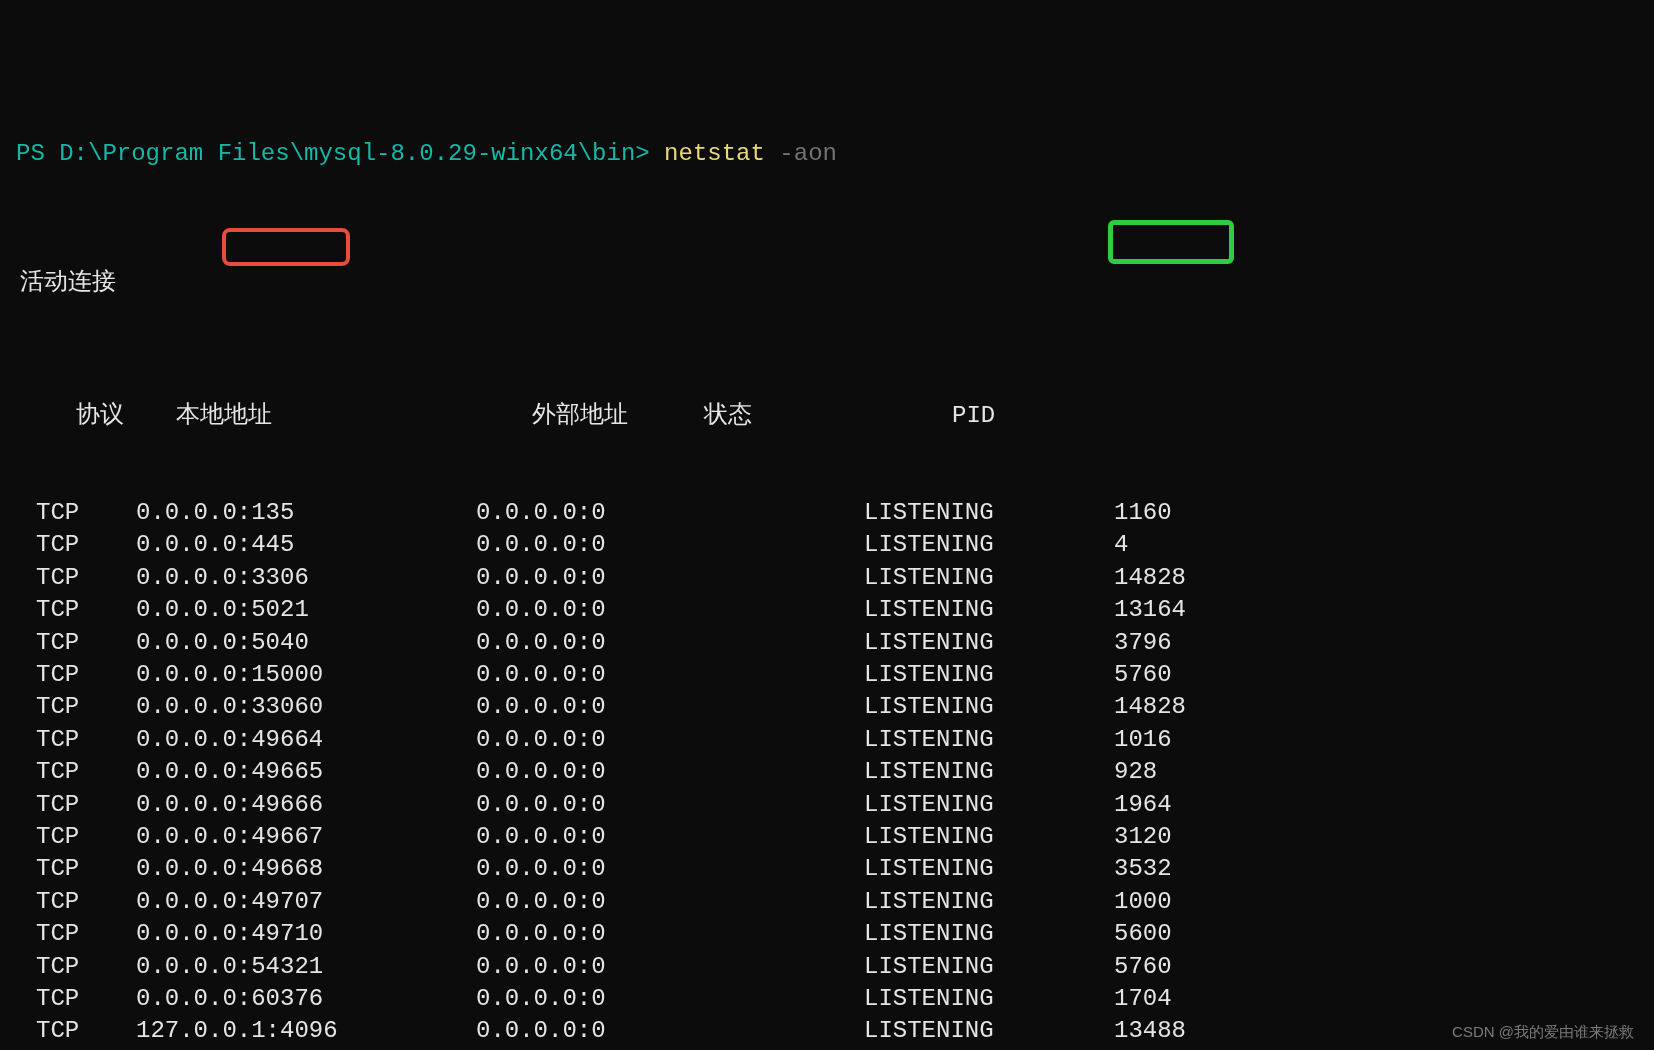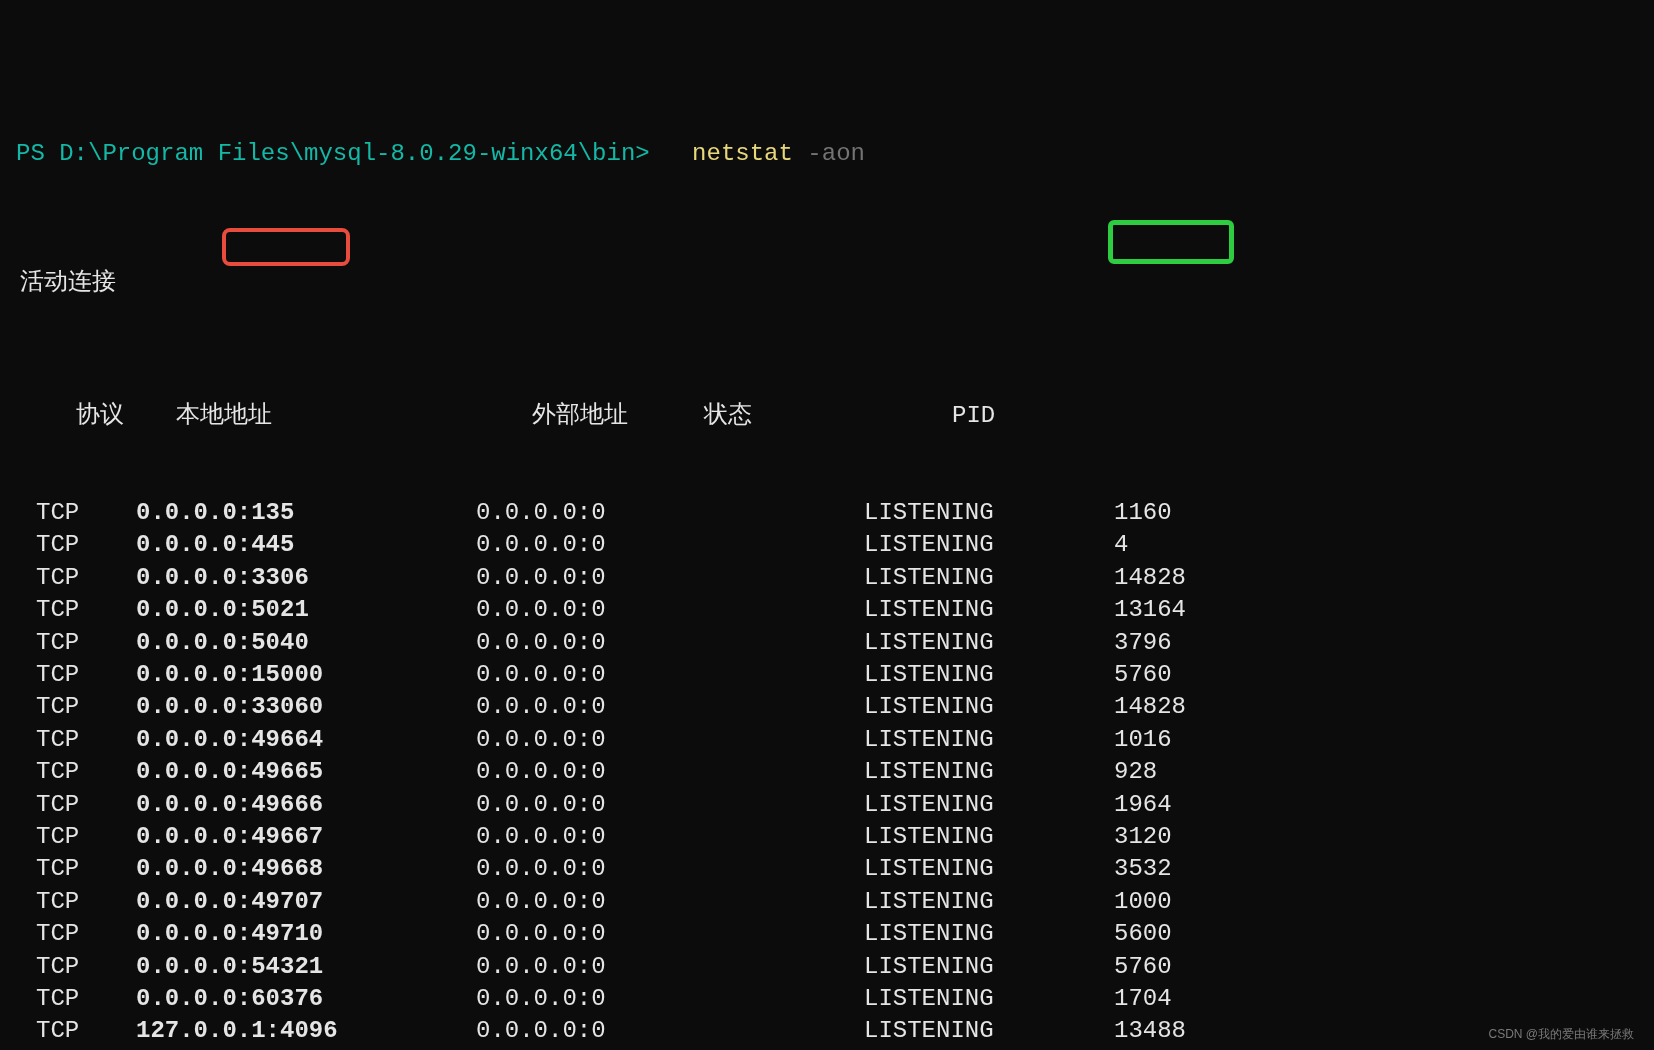--- a/index.html
+++ b/index.html
@@ -20,21 +20,20 @@
       height: 1050px;
     }
     .prompt-line {
       margin-bottom: 32px;
     }
     .prompt-text {
       color: #14b8a6;
     }
     .command {
       color: #e8d87a;
-      margin-left: 28px;
     }
     .args {
       color: #737373;
     }
     .section-title {
       margin-bottom: 36px;
       padding-left: 4px;
     }
     .headers {
       margin-bottom: 0;
@@ -44,21 +43,20 @@
       padding-left: 20px;
       position: relative;
     }
     .col-proto {
       display: inline-block;
       width: 100px;
     }
     .col-local {
       display: inline-block;
       width: 340px;
-      font-weight: bold;
     }
     .col-foreign {
       display: inline-block;
       width: 388px;
     }
     .col-state {
       display: inline-block;
       width: 250px;
     }
     .col-pid {
@@ -95,21 +93,21 @@
     .highlight-green {
       position: absolute;
       border: 5px solid #2ecc40;
       border-radius: 6px;
       pointer-events: none;
     }
     .watermark {
       position: absolute;
       bottom: 8px;
       right: 20px;
-      font-size: 12px;
+      font-size: 15px;
       color: #7a7a7a;
       font-family: sans-serif;
     }
   </style>
 </head>
 <body>
 
 
 
 <div class="prompt-line"><span class="prompt-text">PS D:\Program Files\mysql-8.0.29-winx64\bin&gt; </span><span class="command">netstat</span><span class="args"> -aon</span></div>

